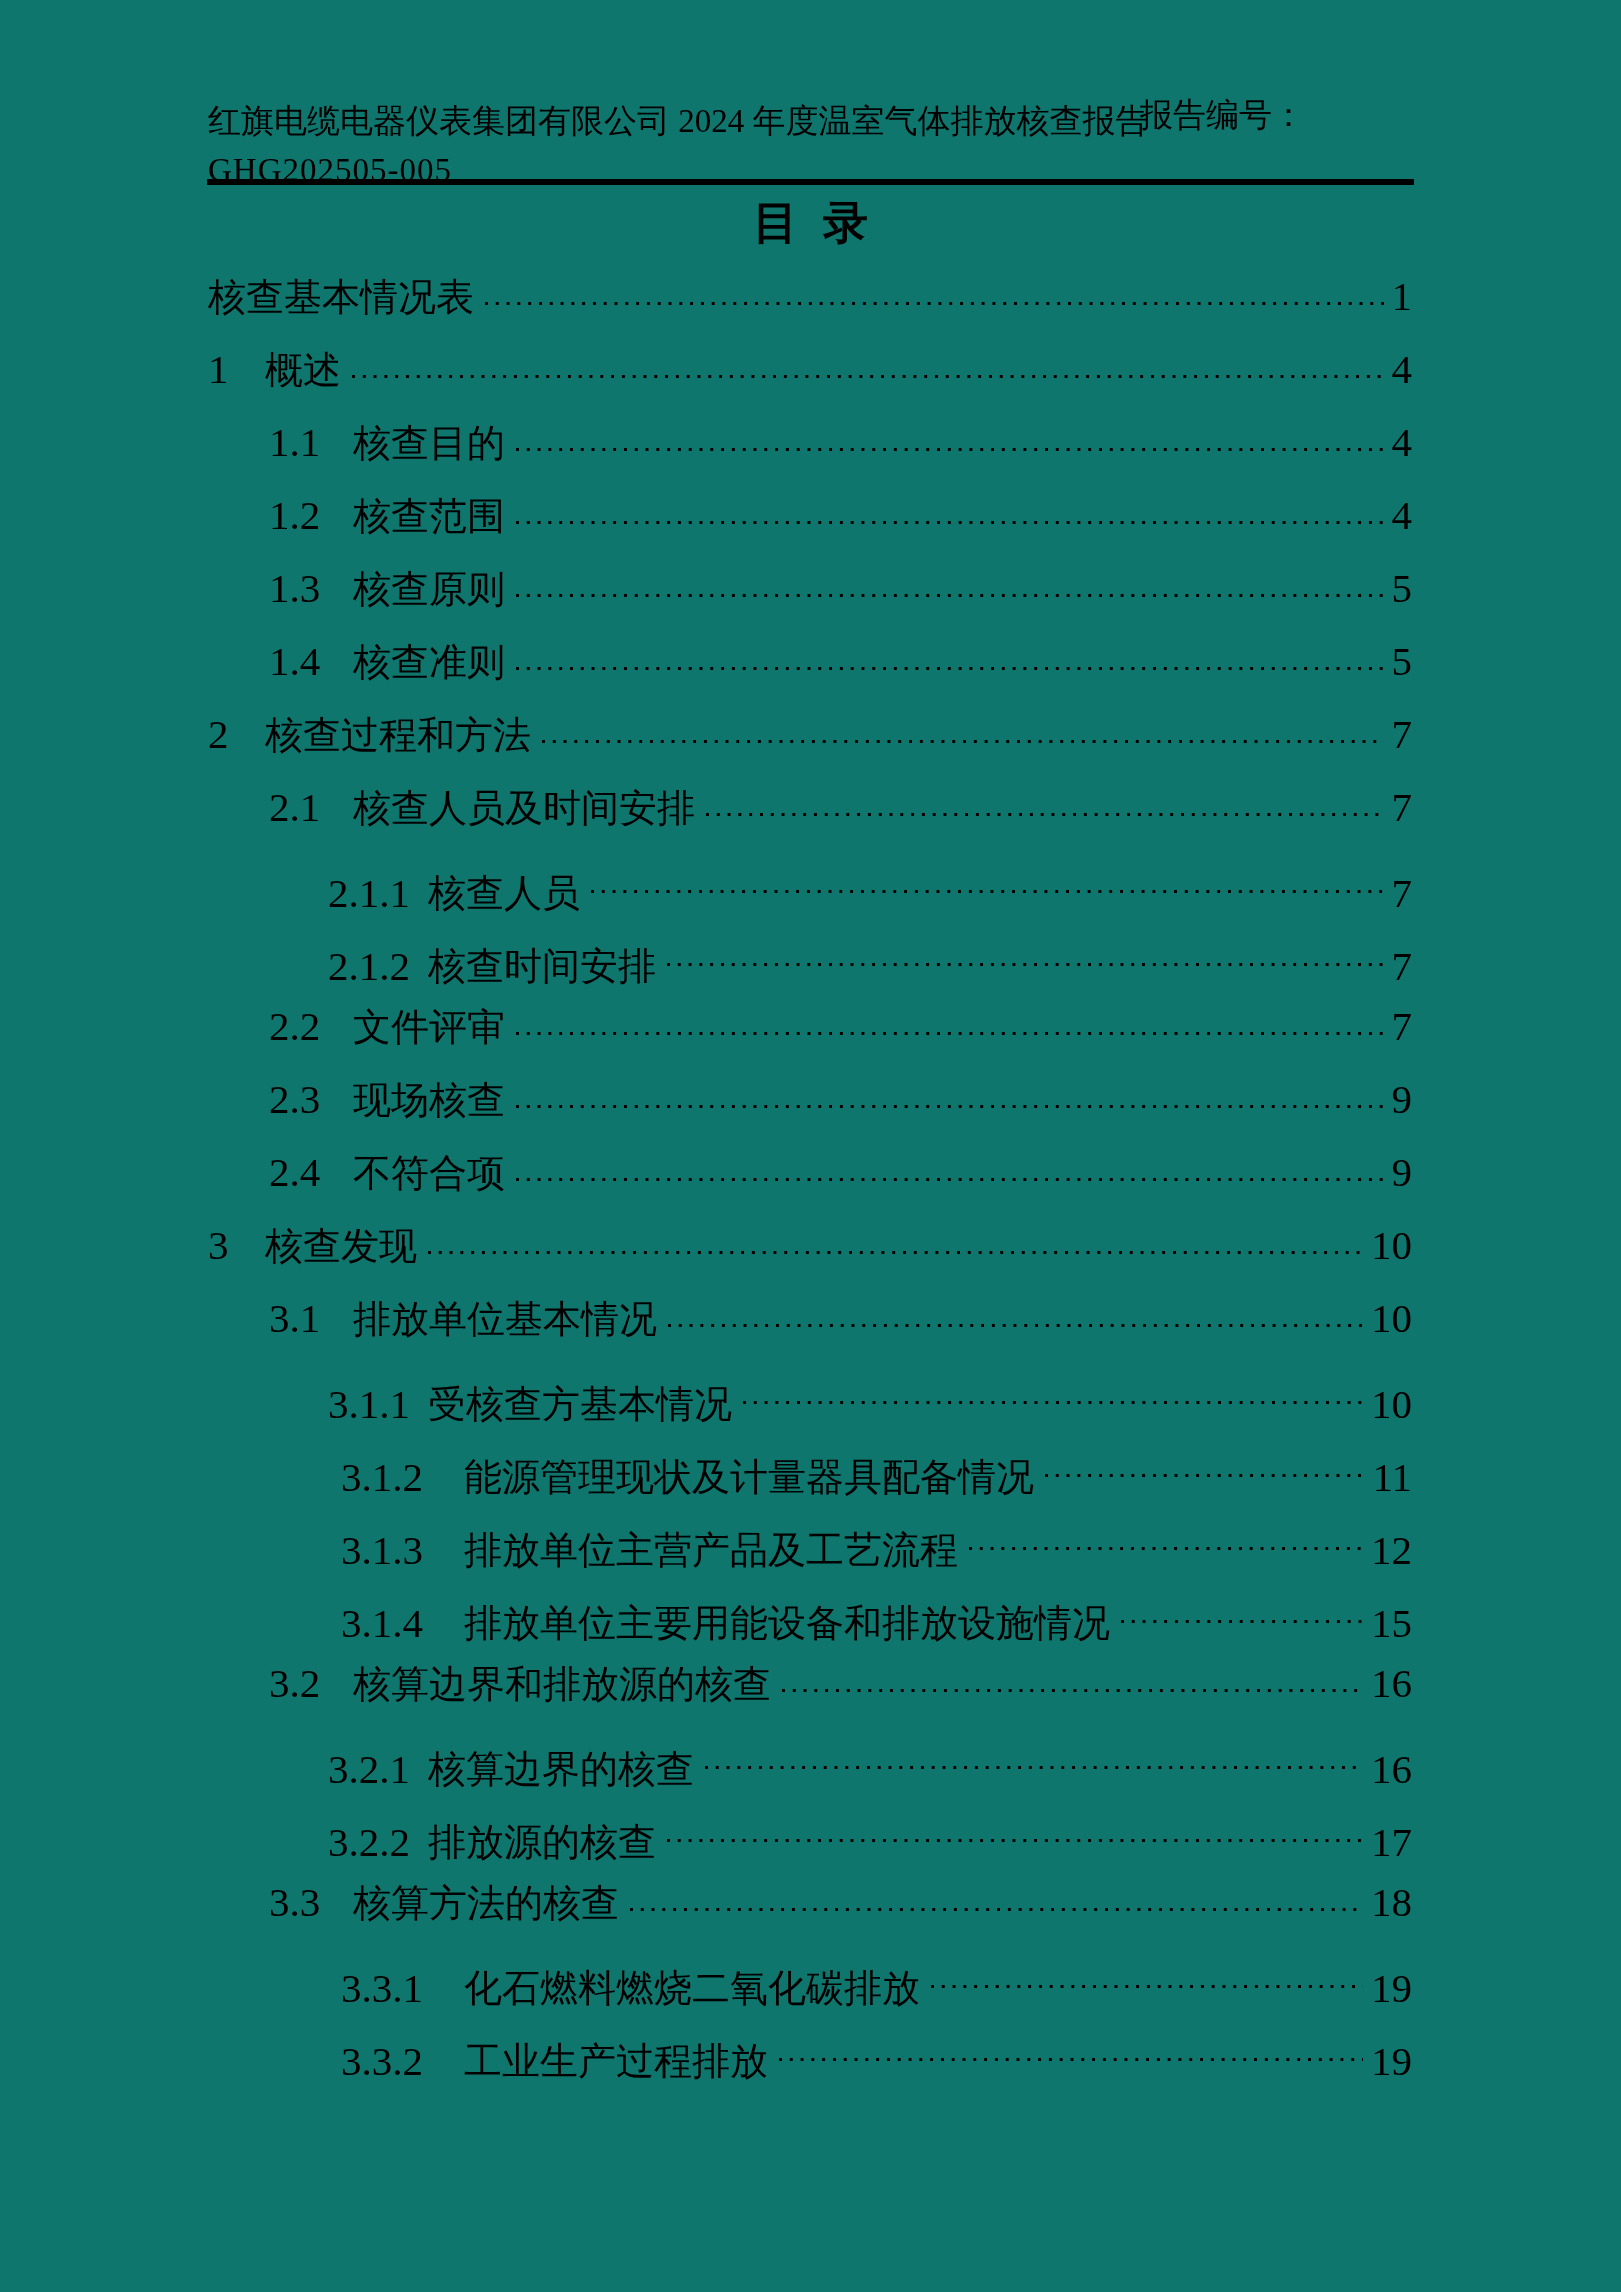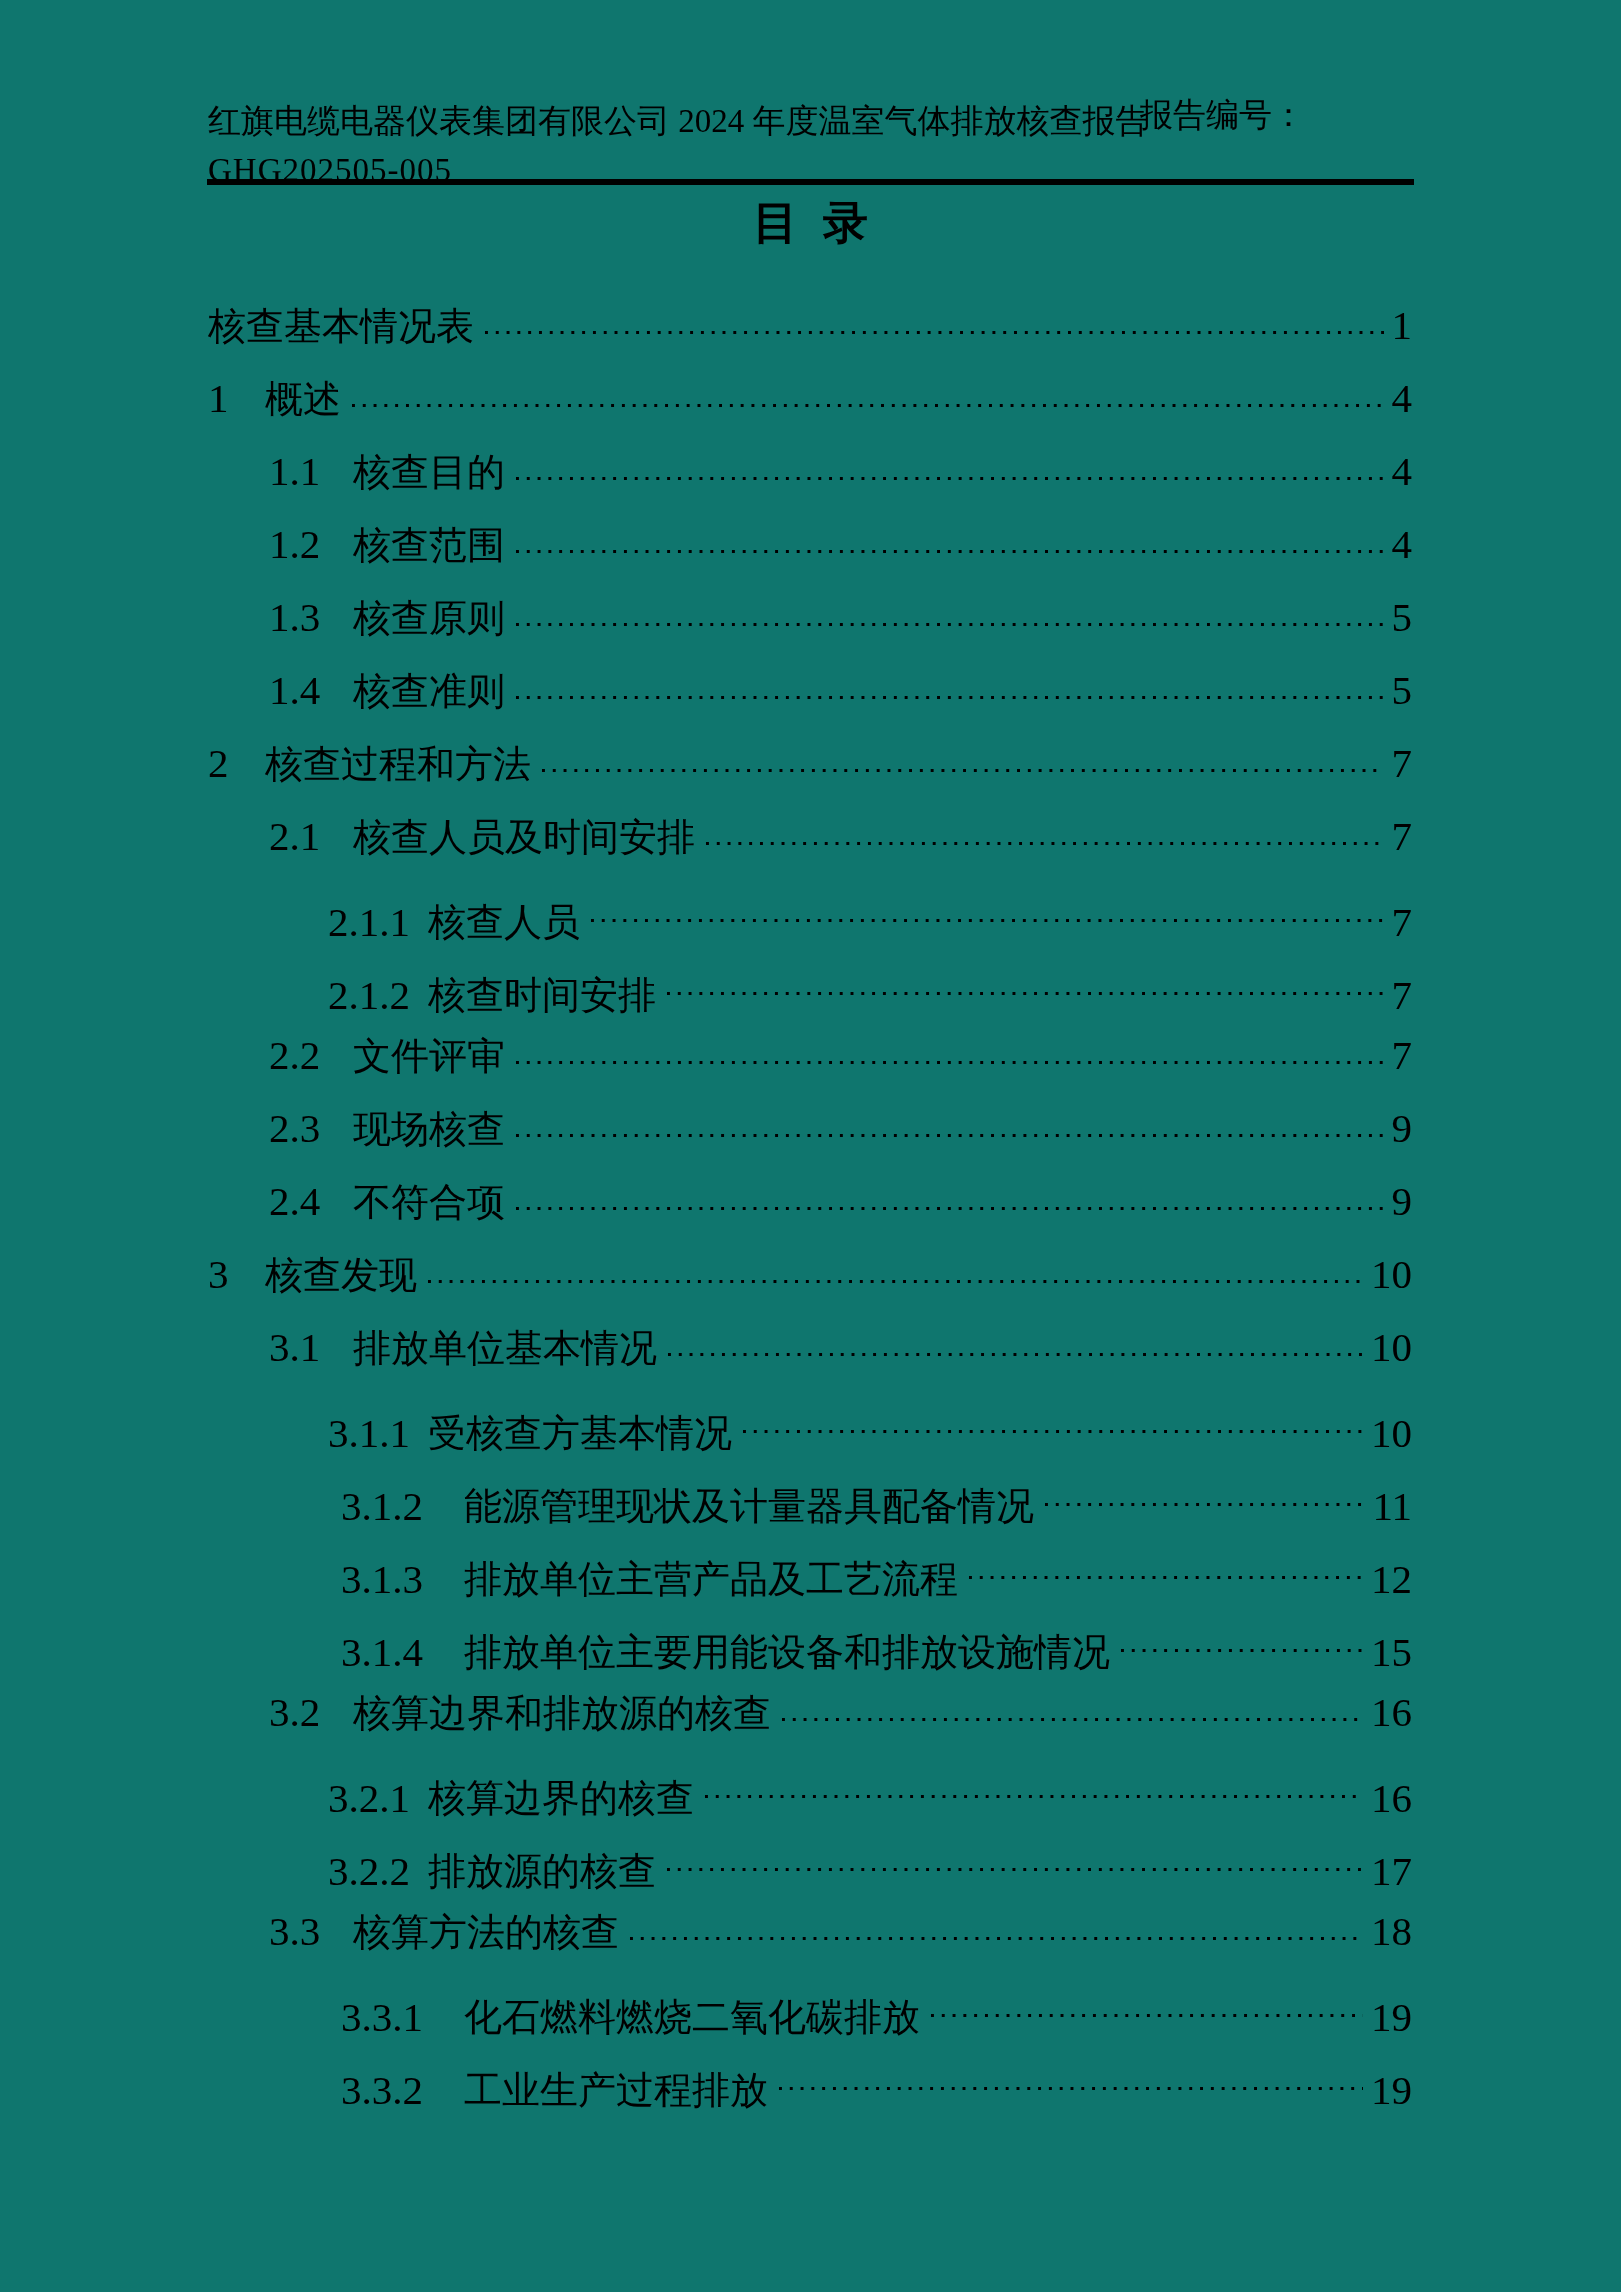--- a/index.html
+++ b/index.html
@@ -30,21 +30,21 @@
   }
   
   .doc-title{
     position:absolute;left:0;top:196px;width:1621px;
     text-align:center;
     font-size:45px;font-weight:bold;line-height:55px;
     word-spacing:13.7px;
   }
   
   .toc{
-    position:absolute;left:208px;top:302px;width:1204px;
+    position:absolute;left:208px;top:273px;width:1204px;
   }
   .toc-row{
     display:flex;align-items:baseline;
     height:73px;
     font-size:38px;line-height:47px;
     white-space:nowrap;
   }
   .toc-row.l1{padding-left:61px;}
   .toc-row.l2{padding-left:120px;align-items:center;}
   .num{flex:0 0 auto;font-size:41px;line-height:47px;}

